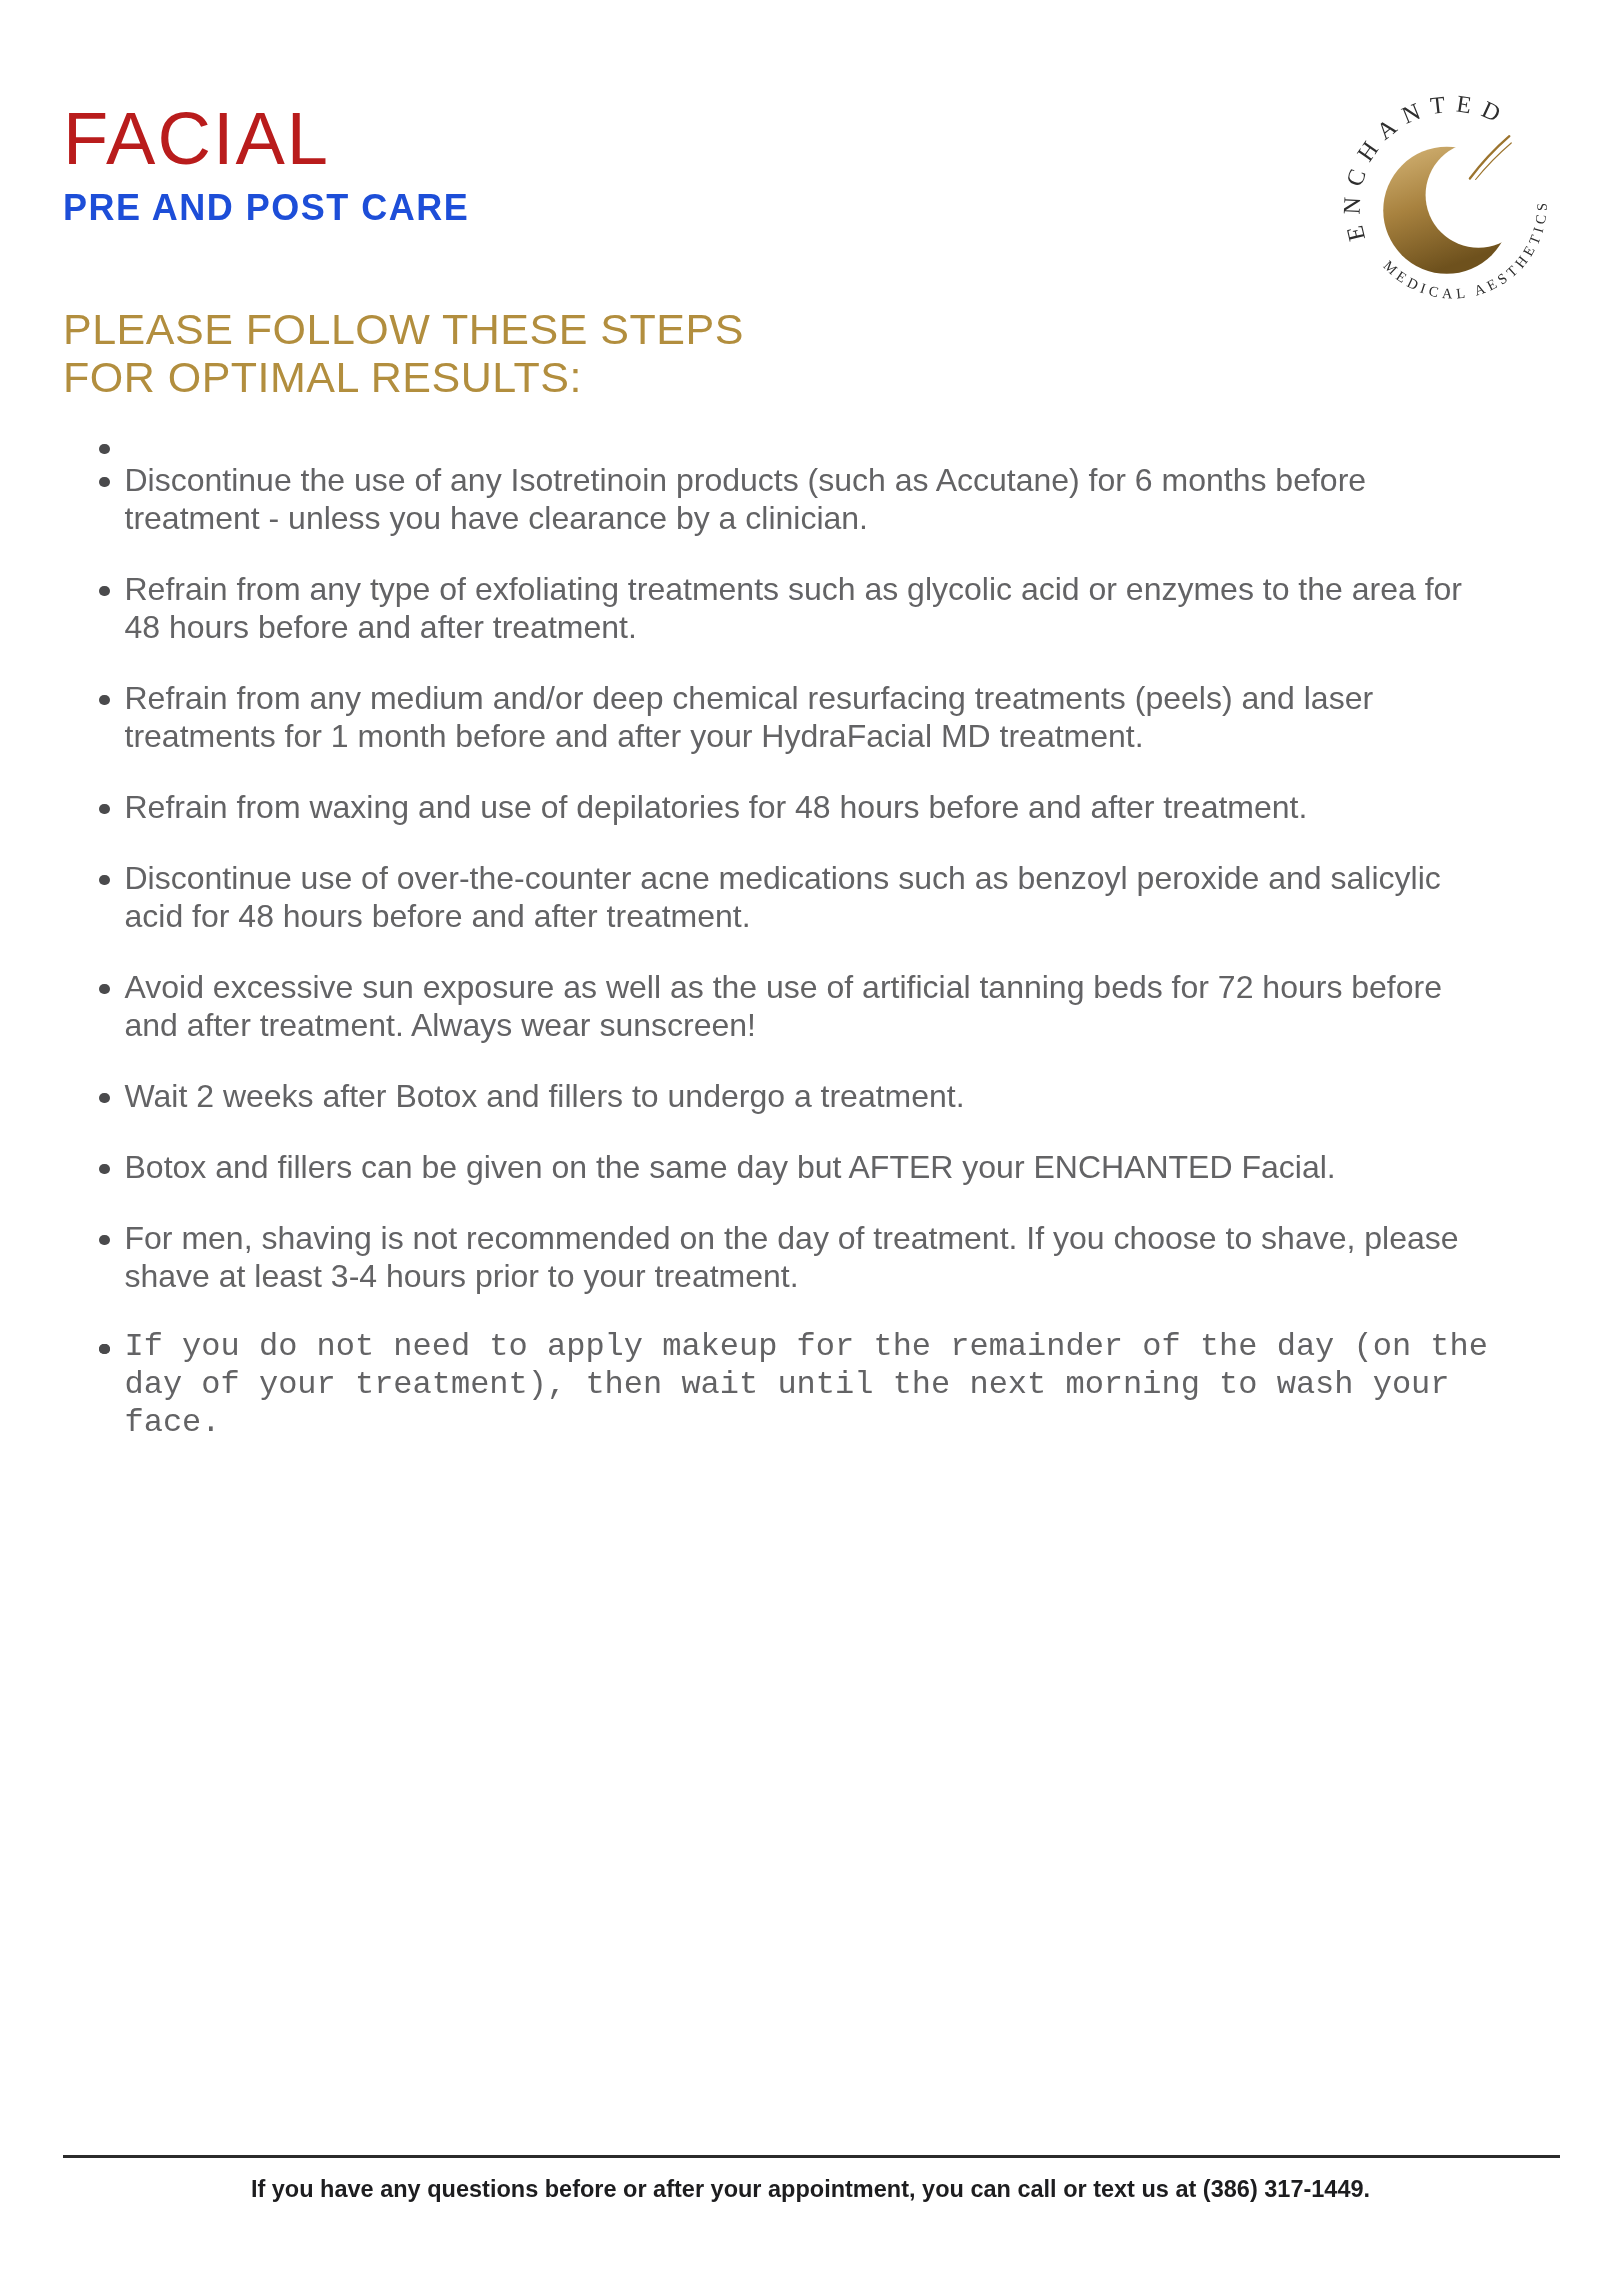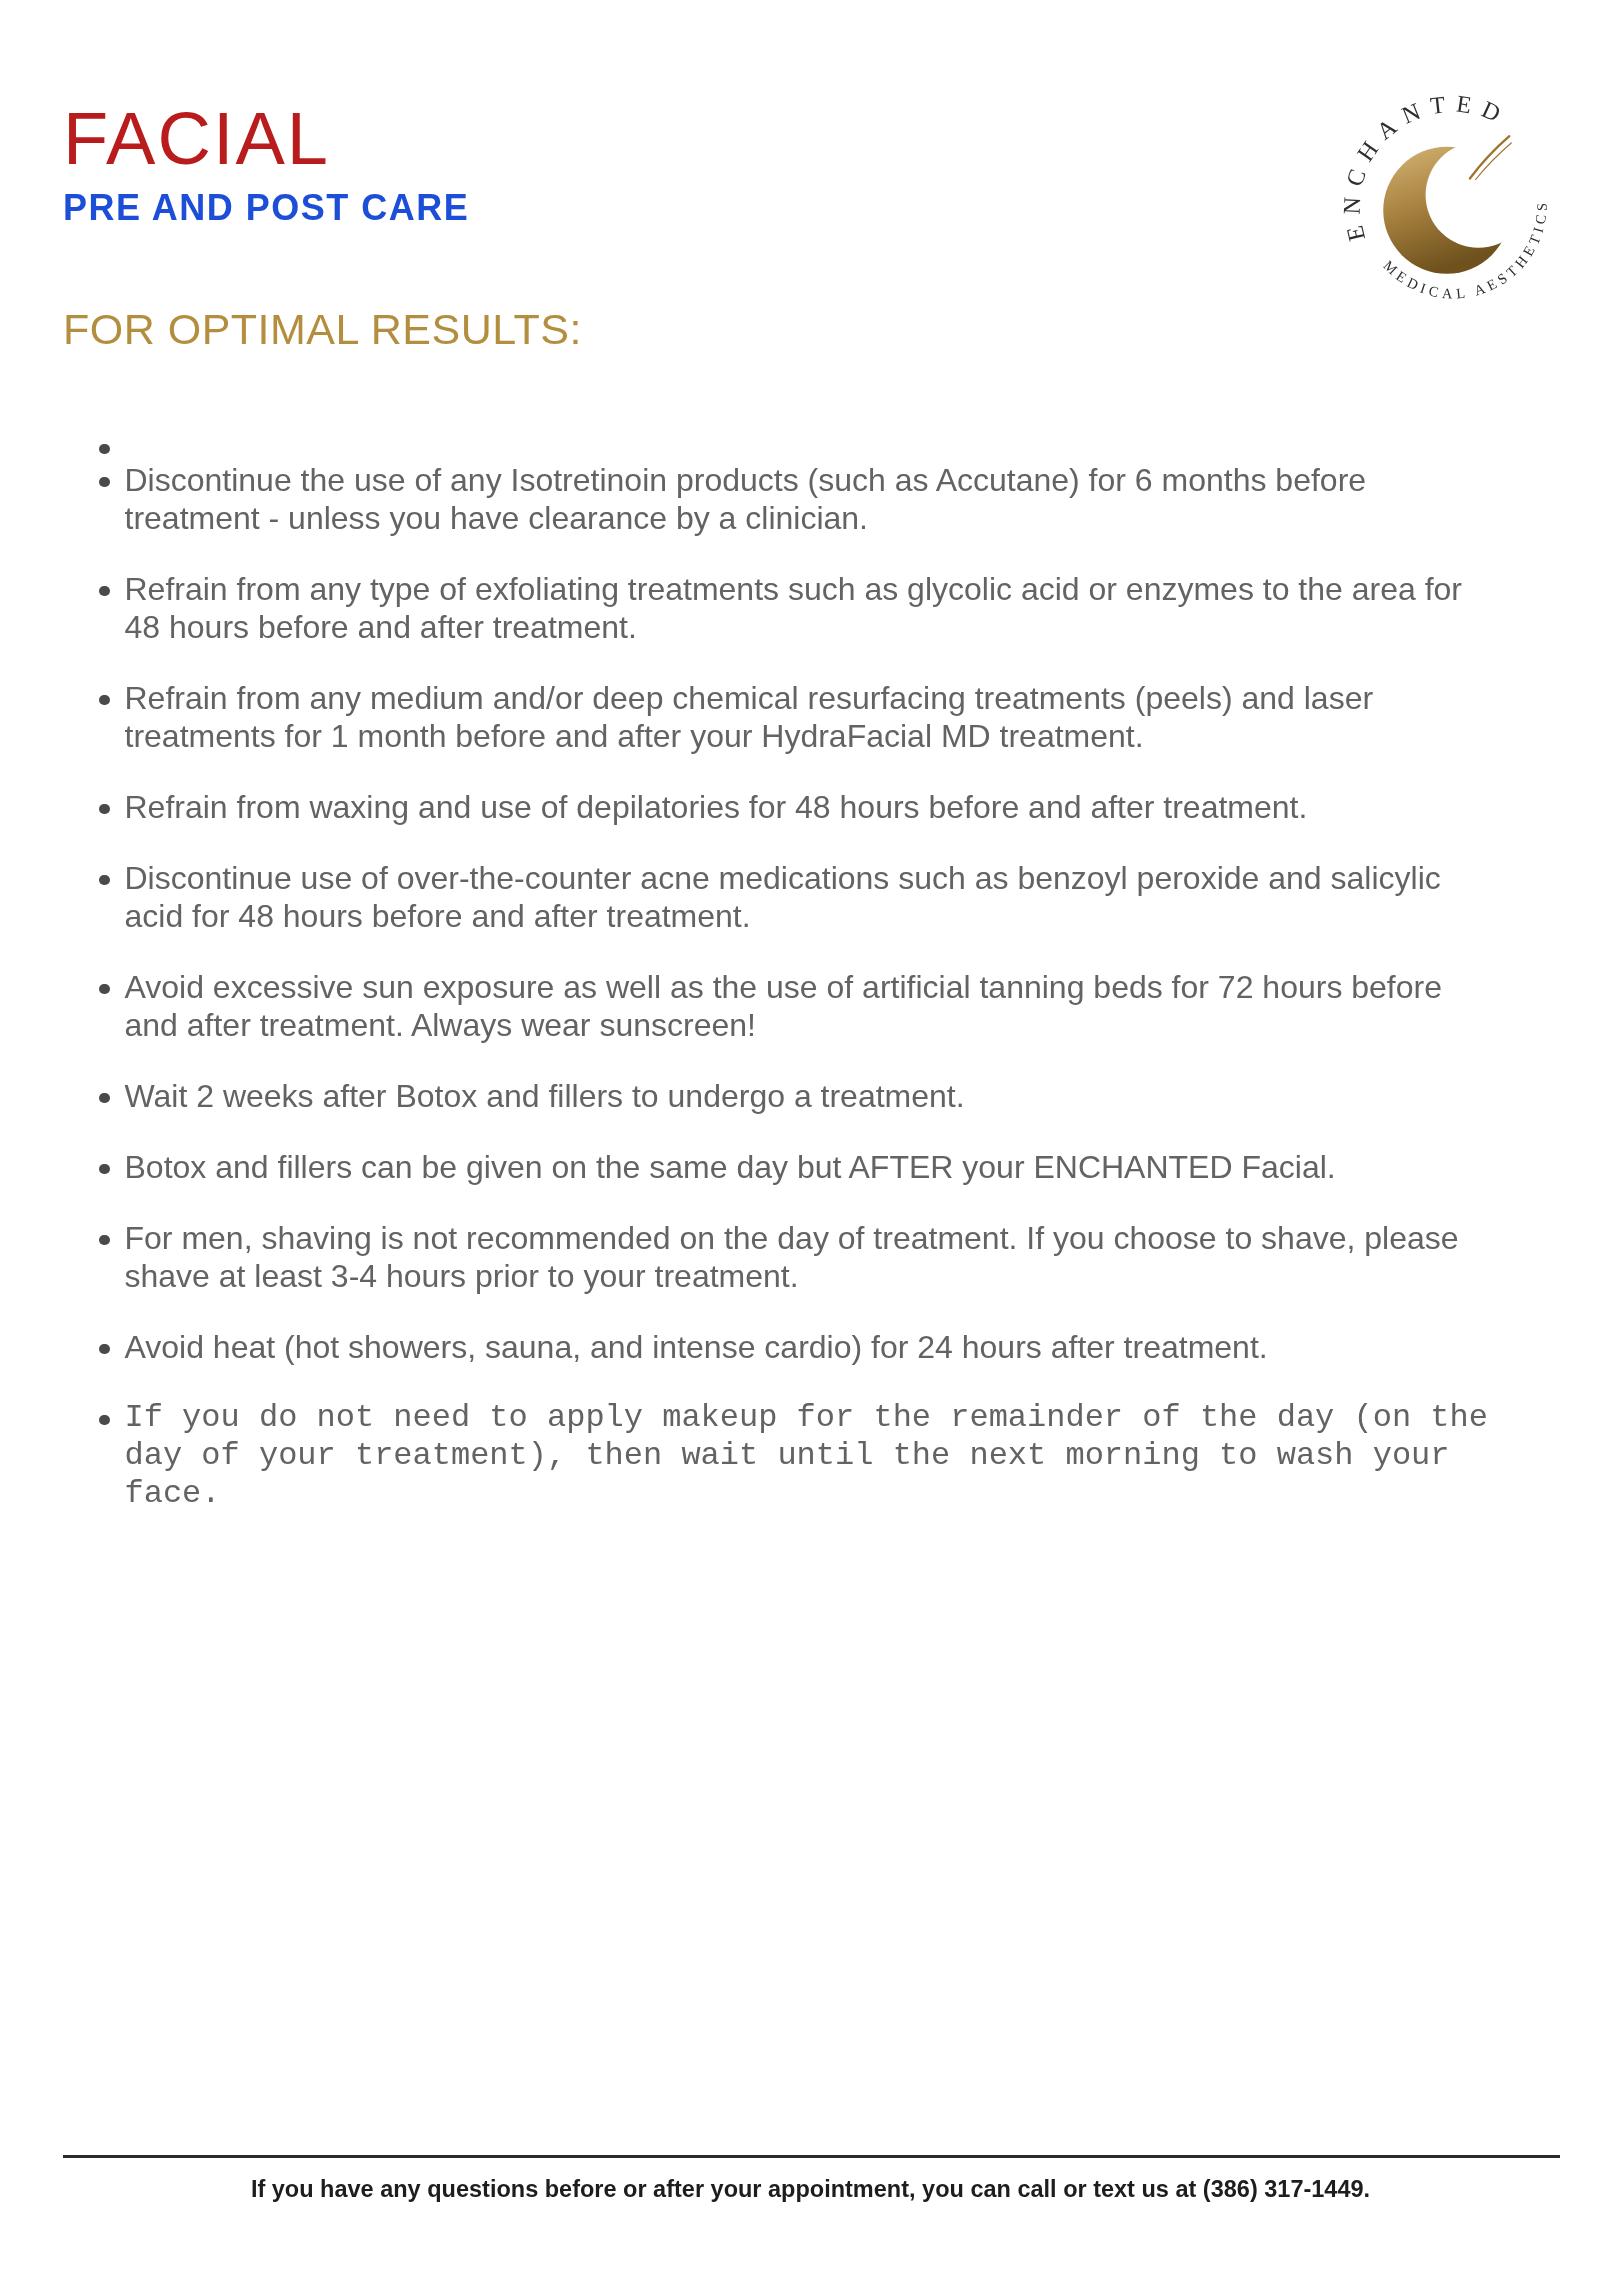--- a/index.html
+++ b/index.html
@@ -146,35 +146,36 @@
       <text class="logo-arc-top">
         <textPath href="#topArc" startOffset="43%" text-anchor="middle">ENCHANTED</textPath>
       </text>
       <text class="logo-arc-bottom">
         <textPath href="#botArc" startOffset="50%" text-anchor="middle">MEDICAL AESTHETICS</textPath>
       </text>
     </svg>
   </div>
 
   <div class="intro">
+    <div>PLEASE FOLLOW THESE STEPS</div>
     <div>FOR OPTIMAL RESULTS:</div>
   </div>
 
   <ul class="instructions">
     <li><span class="dot"></span></li>
     <li><span class="dot"></span><span>Discontinue the use of any Isotretinoin products (such as Accutane) for 6 months before treatment - unless you have clearance by a clinician.</span></li>
     <li><span class="dot"></span><span>Refrain from any type of exfoliating treatments such as glycolic acid or enzymes to the area for 48 hours before and after treatment.</span></li>
     <li><span class="dot"></span><span>Refrain from any medium and/or deep chemical resurfacing treatments (peels) and laser treatments for 1 month before and after your HydraFacial MD treatment.</span></li>
     <li><span class="dot"></span><span>Refrain from waxing and use of depilatories for 48 hours before and after treatment.</span></li>
     <li><span class="dot"></span><span>Discontinue use of over-the-counter acne medications such as benzoyl peroxide and salicylic acid for 48 hours before and after treatment.</span></li>
     <li><span class="dot"></span><span>Avoid excessive sun exposure as well as the use of artificial tanning beds for 72 hours before and after treatment. Always wear sunscreen!</span></li>
     <li><span class="dot"></span><span>Wait 2 weeks after Botox and fillers to undergo a treatment.</span></li>
     <li><span class="dot"></span><span>Botox and fillers can be given on the same day but AFTER your ENCHANTED Facial.</span></li>
     <li><span class="dot"></span><span>For men, shaving is not recommended on the day of treatment. If you choose to shave, please shave at least 3-4 hours prior to your treatment.</span></li>
-    <li><span class="dot"></span><span>Avoid heat (hot showers, sauna, and intense cardio) for 24 hours after treatment.</span></li>
+    <li><span class="dot"></span></li>
     <li><span class="dot"></span><span>If you do not need to apply makeup for the remainder of the day (on the day of your treatment), then wait until the next morning to wash your face.</span></li>
   </ul>
 
   <div class="rule"></div>
 
   <div class="footer-text">
     <p>If you have any questions before or after your appointment, you can call or text us at (386) 317-1449.</p>
   </div>
 
 </div>

